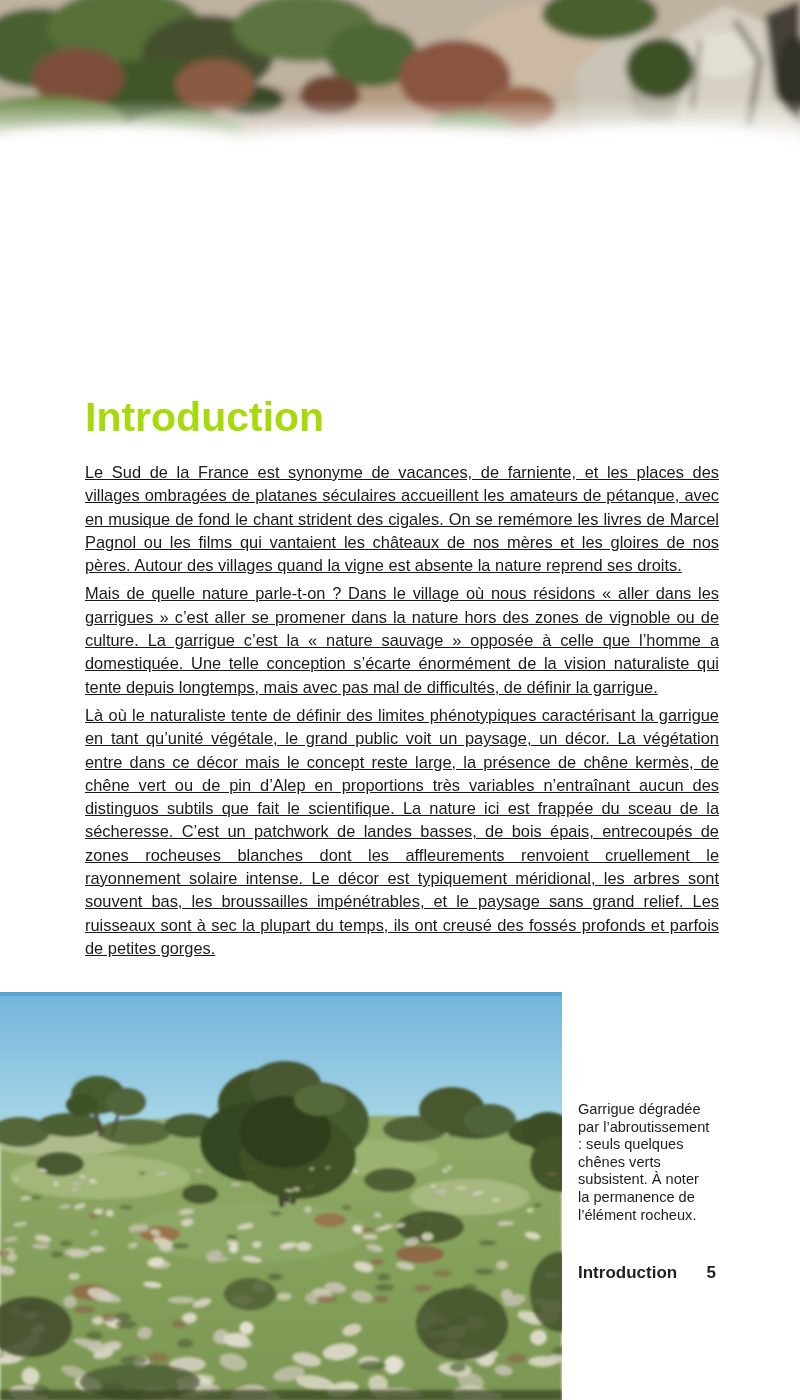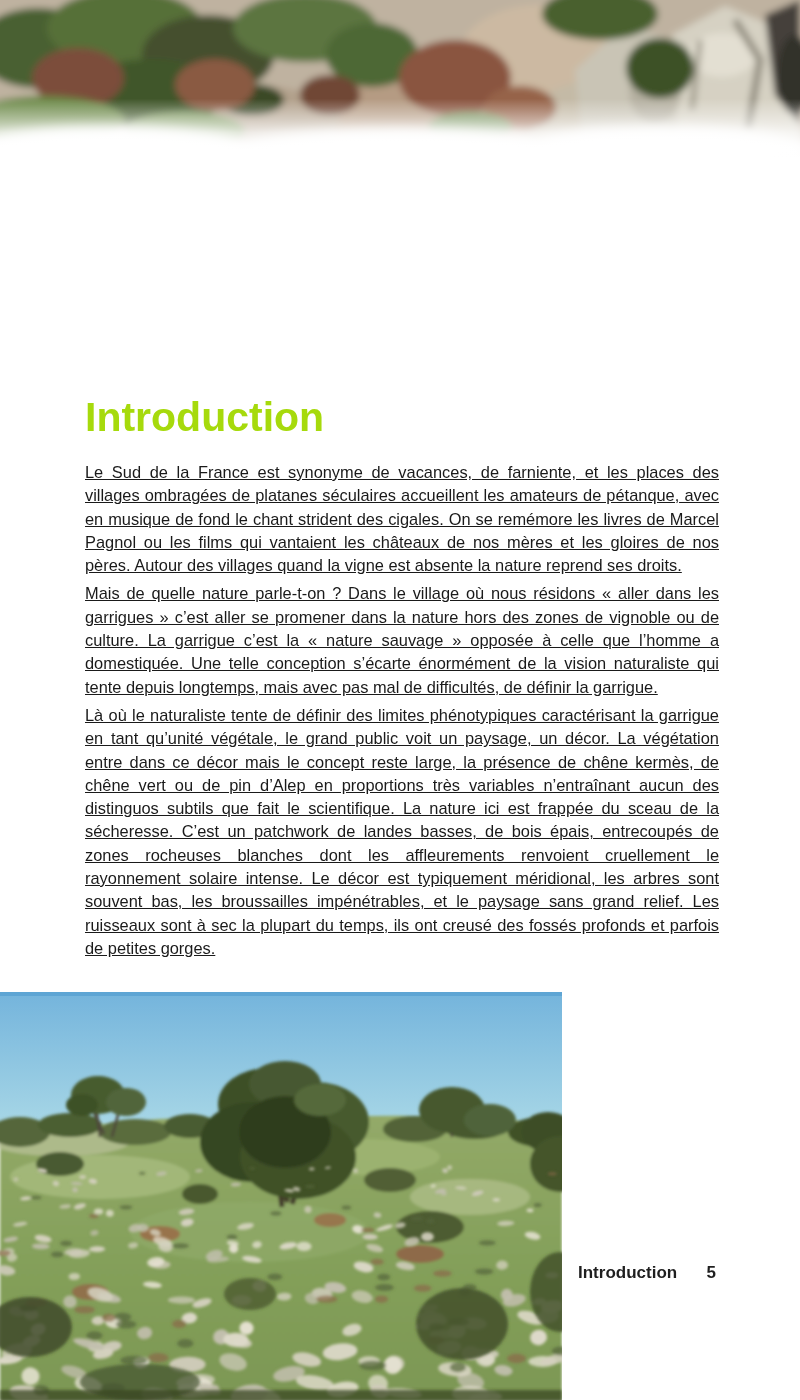--- a/index.html
+++ b/index.html
@@ -413,19 +413,20 @@
         <ellipse cx="462" cy="332" rx="46" ry="36" fill="#47532c" opacity="0.9"></ellipse>
         <ellipse cx="250" cy="302" rx="26" ry="16" fill="#4e5a30" opacity="0.8"></ellipse>
         <ellipse cx="560" cy="300" rx="30" ry="40" fill="#42512a" opacity="0.85"></ellipse>
         <ellipse cx="140" cy="390" rx="60" ry="18" fill="#45522c" opacity="0.7"></ellipse>
 
         <rect x="0" y="398" width="562" height="12" fill="#394524" opacity="0.75"></rect>
       </g>
     </svg>
   </figure>
 
+  <div class="caption">Garrigue dégradée par l’abroutissement : seuls quelques chênes verts subsistent. À noter la permanence de l’élément rocheux.</div>
 
   <div class="footer">
     <span>Introduction</span>
     <span>5</span>
   </div>
 
 </div>
 
 </body></html>

